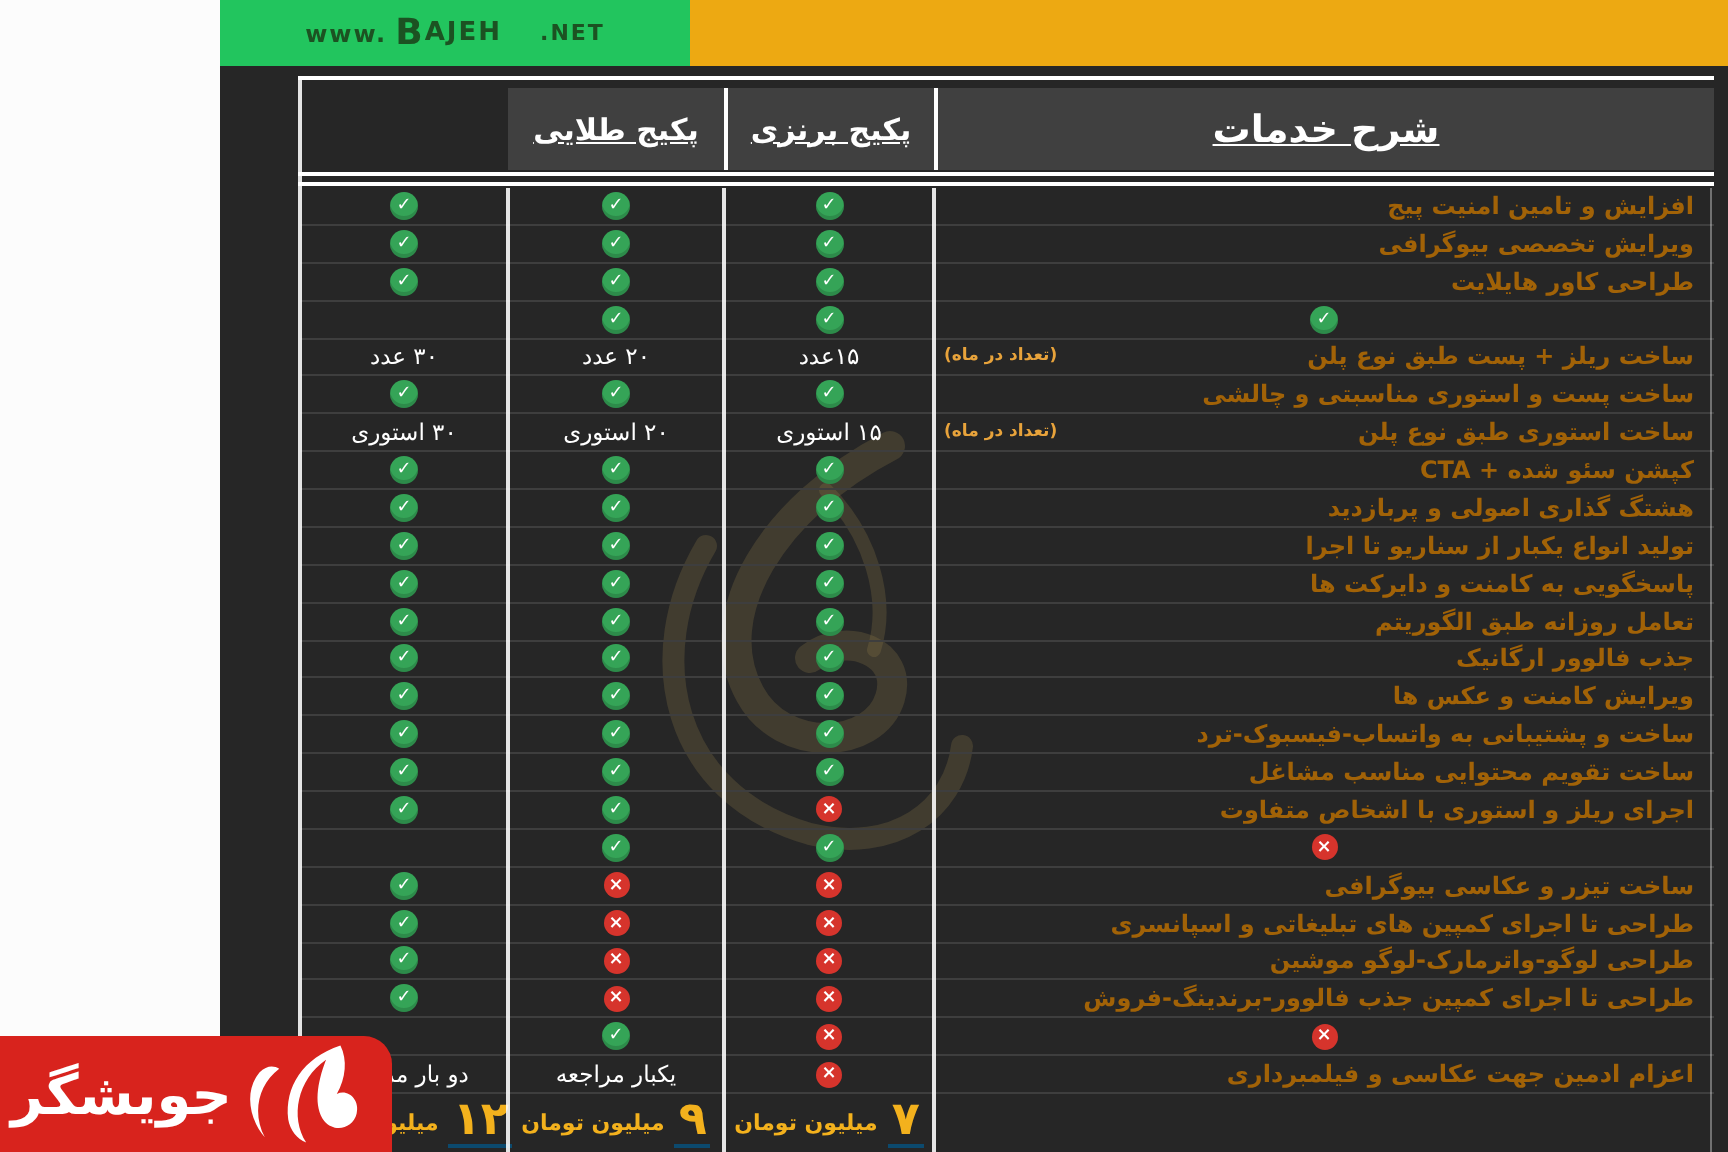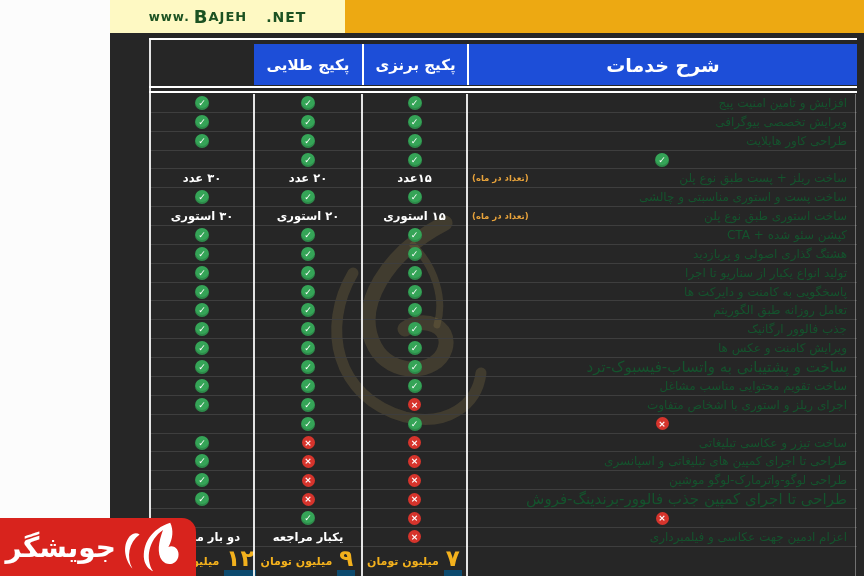--- a/index.html
+++ b/index.html
@@ -5,27 +5,27 @@
   html,body{margin:0;padding:0;}
   body{width:864px;height:576px;position:relative;overflow:hidden;
        font-family:"DejaVu Sans",sans-serif;background:#fbfbfb;}
   .stage{position:absolute;inset:0;width:864px;height:576px;}
 
   
   .left-strip{position:absolute;left:0;top:0;width:110px;height:576px;background:#fcfcfc;}
 
   
   .topbar{position:absolute;left:110px;top:0;width:754px;height:33px;background:#EDA912;}
-  .site-badge{position:absolute;left:0;top:0;width:235px;height:33px;background:#fef9c3;
+  .site-badge{position:absolute;left:0;top:0;width:235px;height:33px;background:#22c55e;
               display:flex;align-items:center;justify-content:center;color:#1C5222;
               font-weight:bold;letter-spacing:1px;}
   .site-badge .s1{font-size:12px;margin-right:4px;}
   .site-badge .s2{font-size:18px;}
   .site-badge .s3{font-size:13px;}
-  .site-badge .s4{font-size:14px;margin-left:19px;}
+  .site-badge .s4{font-size:11px;margin-left:19px;}
   .page-title{position:absolute;right:12px;top:0;height:33px;line-height:33px;
               font-size:20px;font-weight:bold;color:#7D120E;direction:rtl;
               text-shadow:0 0 1px #5a0c08;}
 
   
   .main-bg{position:absolute;left:110px;top:33px;width:754px;height:543px;background:#262626;}
 
   
   .watermark{position:absolute;left:295px;top:215px;z-index:1;}
 
@@ -36,48 +36,48 @@
   .v-line{position:absolute;top:94px;bottom:0;width:2px;background:rgba(255,255,255,.88);z-index:3;}
   .v-left{left:149px;top:38px;}
   .v-c1{left:466px;}
   .v-c2{left:361px;}
   .v-c3{left:253px;}
   .v-right{left:855px;width:1px;background:rgba(255,255,255,.35);}
 
   
   .header-row{position:absolute;left:150px;top:44px;width:707px;height:41px;z-index:2;
               display:grid;grid-template-columns:390px 105px 108px 104px;direction:rtl;}
-  .header-cell{background:#1d4ed8;color:#fff;display:flex;align-items:center;justify-content:center;
-               font-weight:bold;direction:rtl;border-left:2px solid #fff;}
+  .header-cell{background:#404040;color:#fff;display:flex;align-items:center;justify-content:center;
+               font-weight:bold;direction:rtl;border-left:2px solid #fff;text-decoration:underline;}
   .header-cell:last-child{border-left:none;}
   .hc-services{font-size:19px;}
   .hc-pkg{font-size:15px;}
 
   
   .rows{position:absolute;left:150px;top:94px;width:707px;height:453px;z-index:2;
         display:flex;flex-direction:column;}
   .row{flex:1;display:grid;grid-template-columns:390px 105px 108px 104px;direction:rtl;
        border-bottom:1px solid #3e3e3e;}
   .cell{display:flex;align-items:center;justify-content:center;direction:rtl;min-width:0;}
   .cell.svc{justify-content:space-between;padding:0 10px 0 5px;}
-  .svc-label{color:#14532d;font-weight:normal;font-size:12px;white-space:nowrap;}
-  .svc-label.small{font-size:15px;}
+  .svc-label{color:#a16207;font-weight:bold;font-size:12px;white-space:nowrap;}
+  .svc-label.small{font-size:12px;}
   .svc-note{color:#E8A33B;font-weight:bold;font-size:8.5px;white-space:nowrap;}
   .ic{display:inline-flex;align-items:center;justify-content:center;border-radius:50%;
       color:#fff;font-weight:bold;}
   .ic.check{width:14px;height:14px;background:#35A457;font-size:9px;box-shadow:inset 0 -2px 0 rgba(0,0,0,.15);}
   .ic.cross{width:13px;height:13px;background:#D6342C;font-size:9px;}
-  .val-text{color:#fff;font-weight:bold;font-size:11.5px;white-space:nowrap;}
+  .val-text{color:#fff;font-weight:normal;font-size:11.5px;white-space:nowrap;}
 
   
   .price-row{position:absolute;left:150px;top:547px;width:707px;height:29px;z-index:2;
              display:grid;grid-template-columns:390px 105px 108px 104px;direction:rtl;}
   .price-cell{display:flex;align-items:center;justify-content:center;direction:rtl;gap:5px;}
   .price-num{color:#F3B11D;font-weight:bold;font-size:23px;line-height:23px;
-             border-bottom:6px solid #0c4a6e;padding:0 2px;}
+             border-bottom:2px solid #0c4a6e;padding:0 2px;}
   .price-unit{color:#F3B11D;font-weight:bold;font-size:11px;white-space:nowrap;}
 
   
   .footer-logo{position:absolute;left:0;top:518px;width:196px;height:58px;background:#D8231D;
                border-top-right-radius:14px;z-index:6;display:flex;align-items:center;}
   .brand-text{color:#fff;font-weight:bold;font-size:28px;direction:rtl;
               width:116px;}
   .brand-mark{width:76px;height:54px;}
 </style>
 </head>
@@ -374,21 +374,21 @@
         </div>
         <div class="cell val">
           <span class="ic check">✓</span>
         </div>
         <div class="cell val">
           <span class="ic check">✓</span>
         </div>
       </div>
       <div class="row">
         <div class="cell svc">
-          <span class="svc-label">ساخت تیزر و عکاسی تبلیغاتی</span>
+          <span class="svc-label">ساخت تیزر و عکاسی بیوگرافی</span>
           <span class="svc-note"></span>
         </div>
         <div class="cell val">
           <span class="ic cross">×</span>
         </div>
         <div class="cell val">
           <span class="ic cross">×</span>
         </div>
         <div class="cell val">
           <span class="ic check">✓</span>

